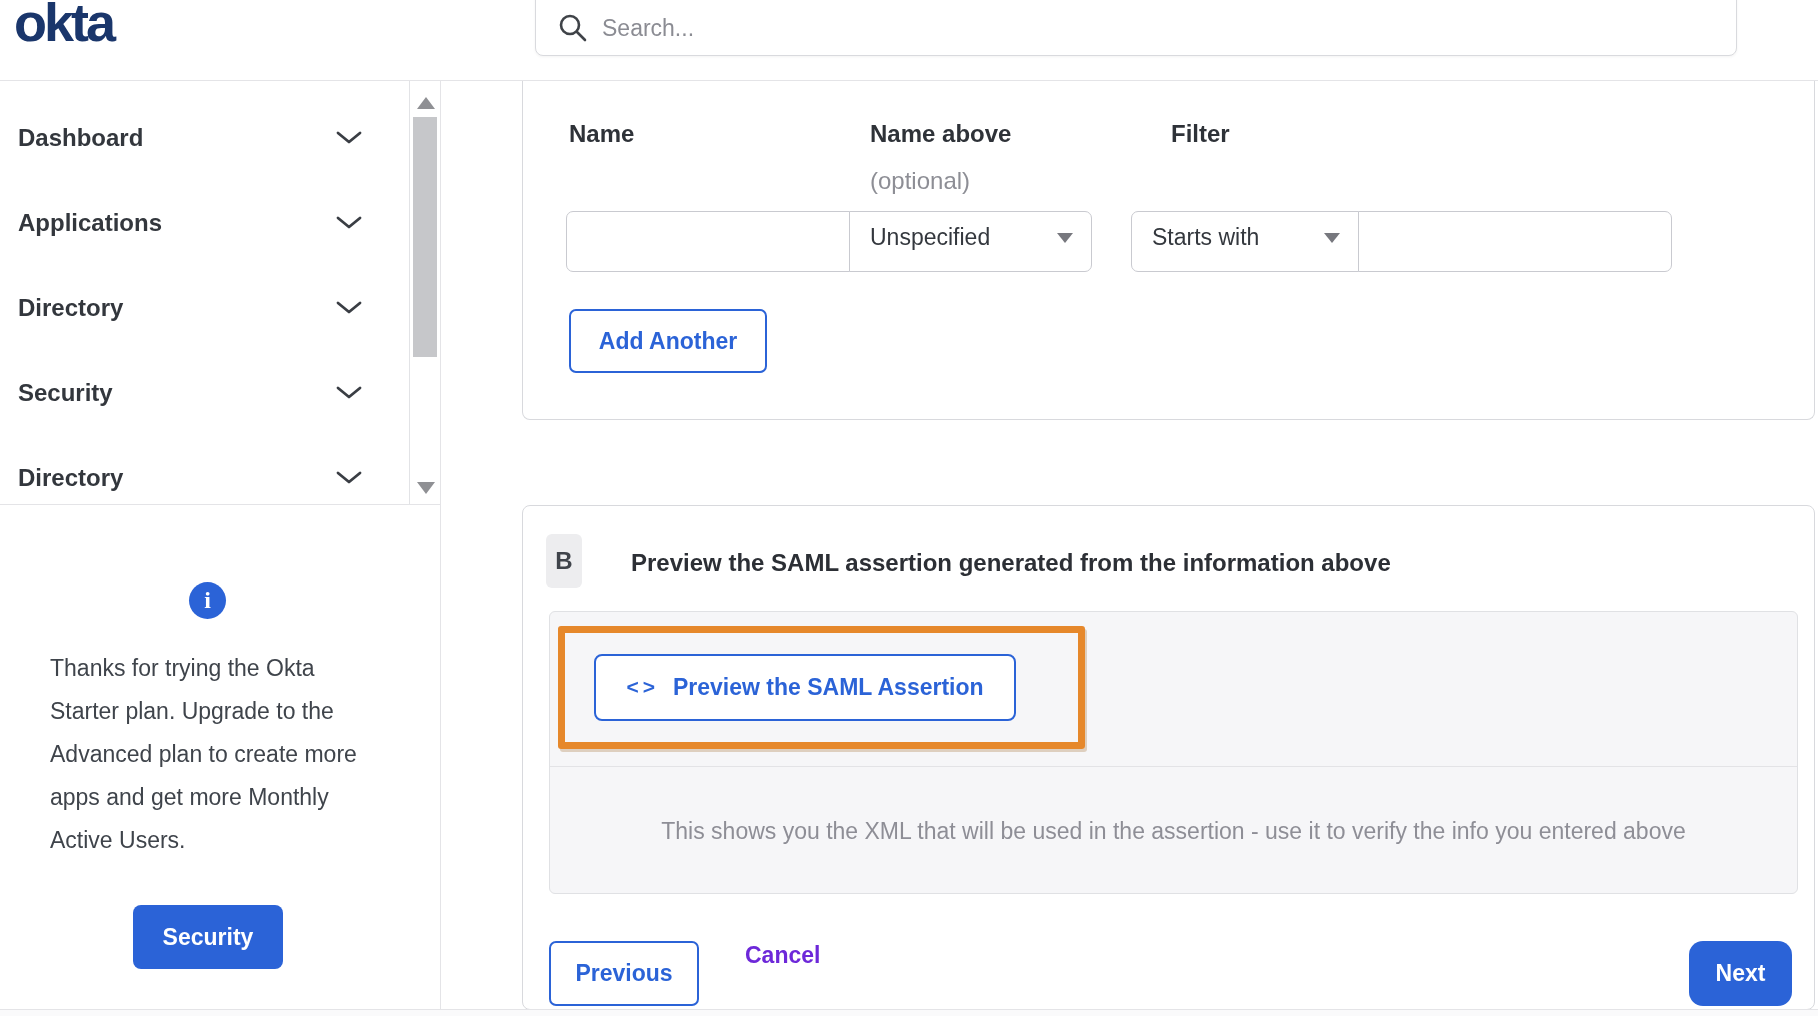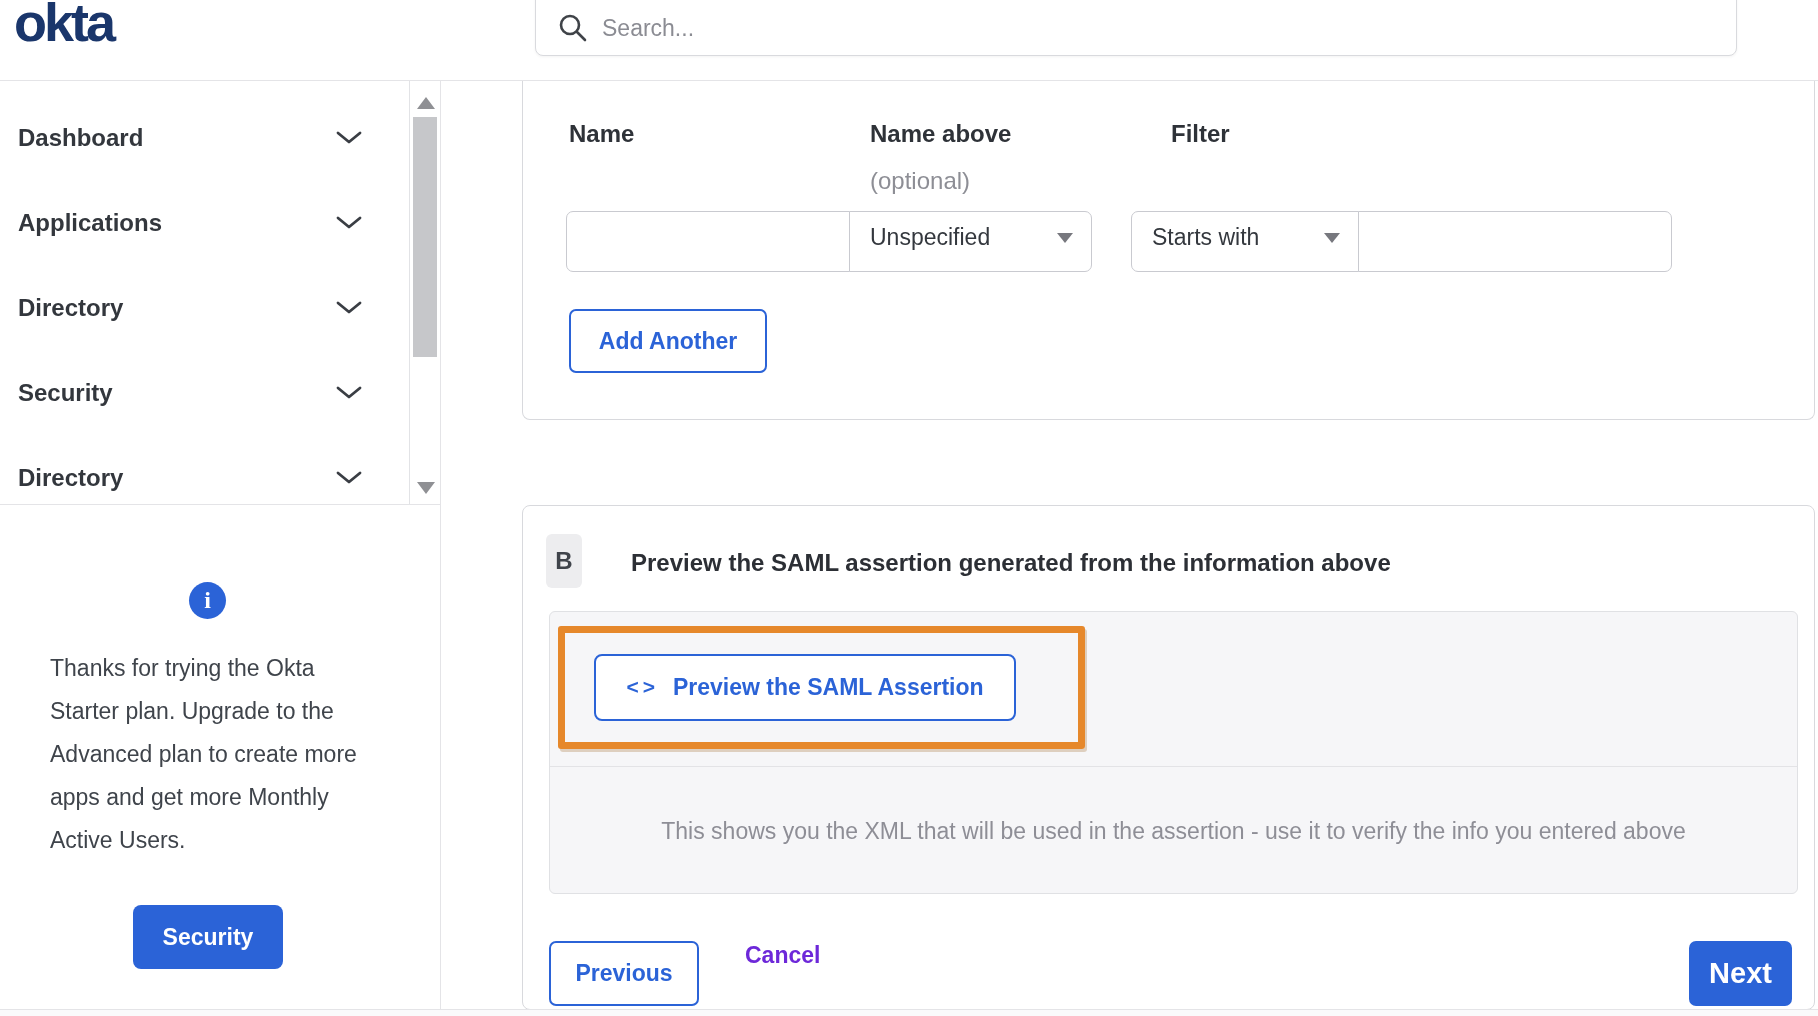--- a/index.html
+++ b/index.html
@@ -95,22 +95,22 @@
   #code-icon { font-size:21px; font-weight:700; letter-spacing:4px; color:#2b63d7;
                transform:translateY(-1px); }
   #previous-btn { position:absolute; left:26px; top:435px; width:150px; height:65px;
                   background:#fff; border:2px solid #2b63d7; border-radius:7px;
                   color:#2b63d7; font-size:23px; font-weight:700; cursor:pointer;
                   font-family:inherit; }
   #cancel-link { position:absolute; left:222px; top:417px; height:65px; display:flex;
                  align-items:center; color:#6d28d9; font-size:23px; font-weight:700;
                  cursor:pointer; }
   #next-btn { position:absolute; left:1166px; top:435px; width:103px; height:65px;
-              background:#2b63d7; border:none; border-radius:7px; color:#fff;
-              font-size:29px; font-weight:700; cursor:pointer; font-family:inherit; }
+              background:#2b63d7; border:none; border-radius:14px; color:#fff;
+              font-size:23px; font-weight:700; cursor:pointer; font-family:inherit; }
 </style>
 </head>
 <body>
 
 <div id="stage">
 
   <div id="logo" class="abs">okta</div>
 
   <div id="search-box" class="abs">
     <svg width="30" height="30" viewBox="0 0 30 30">

